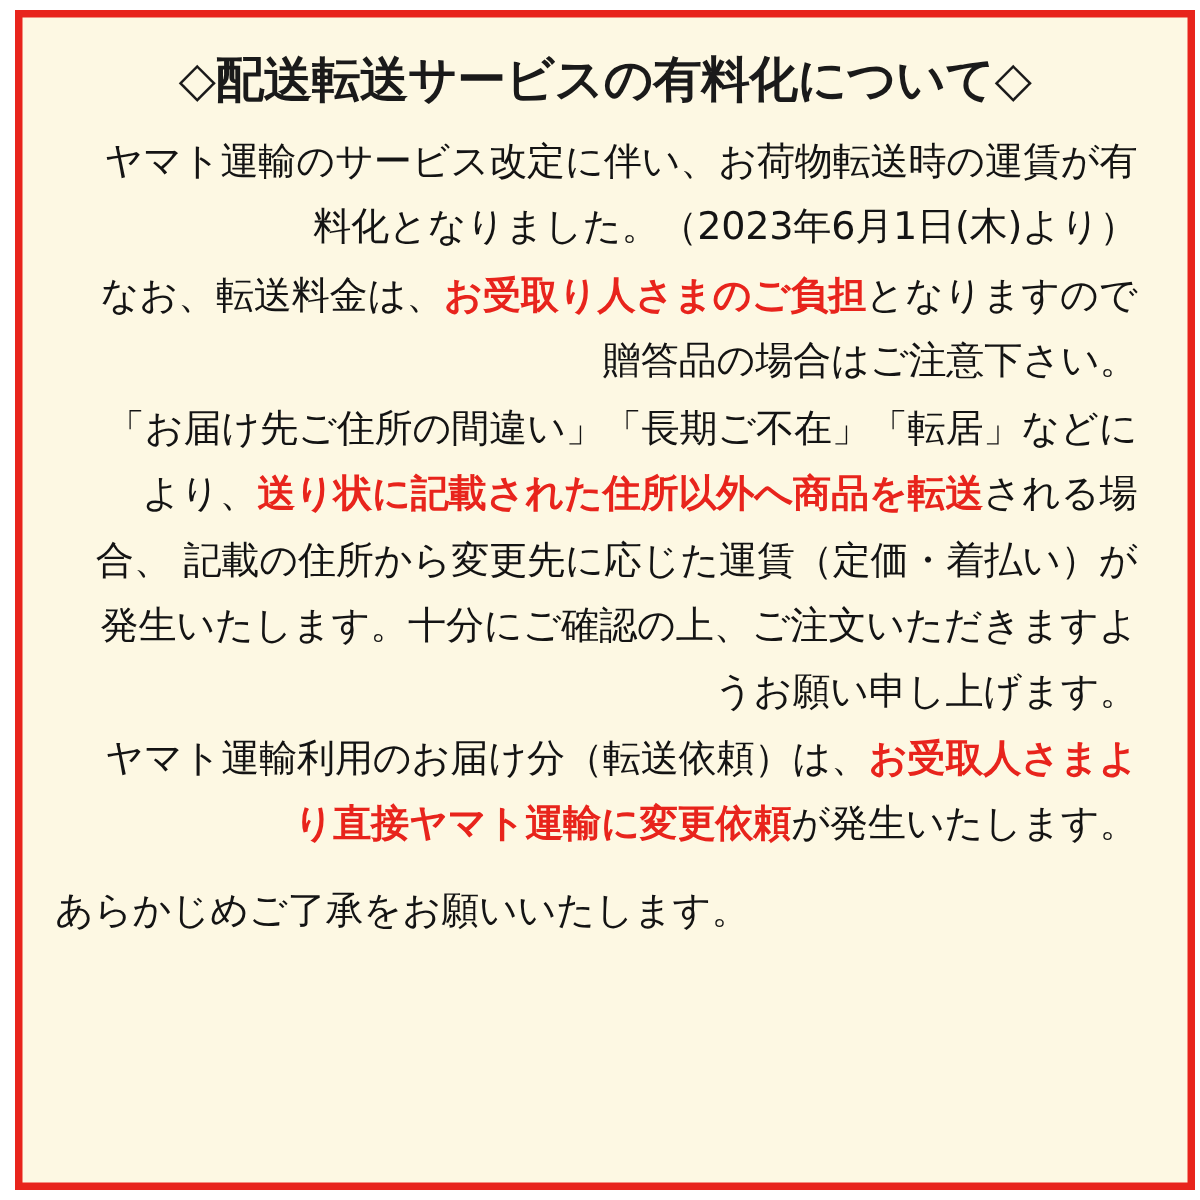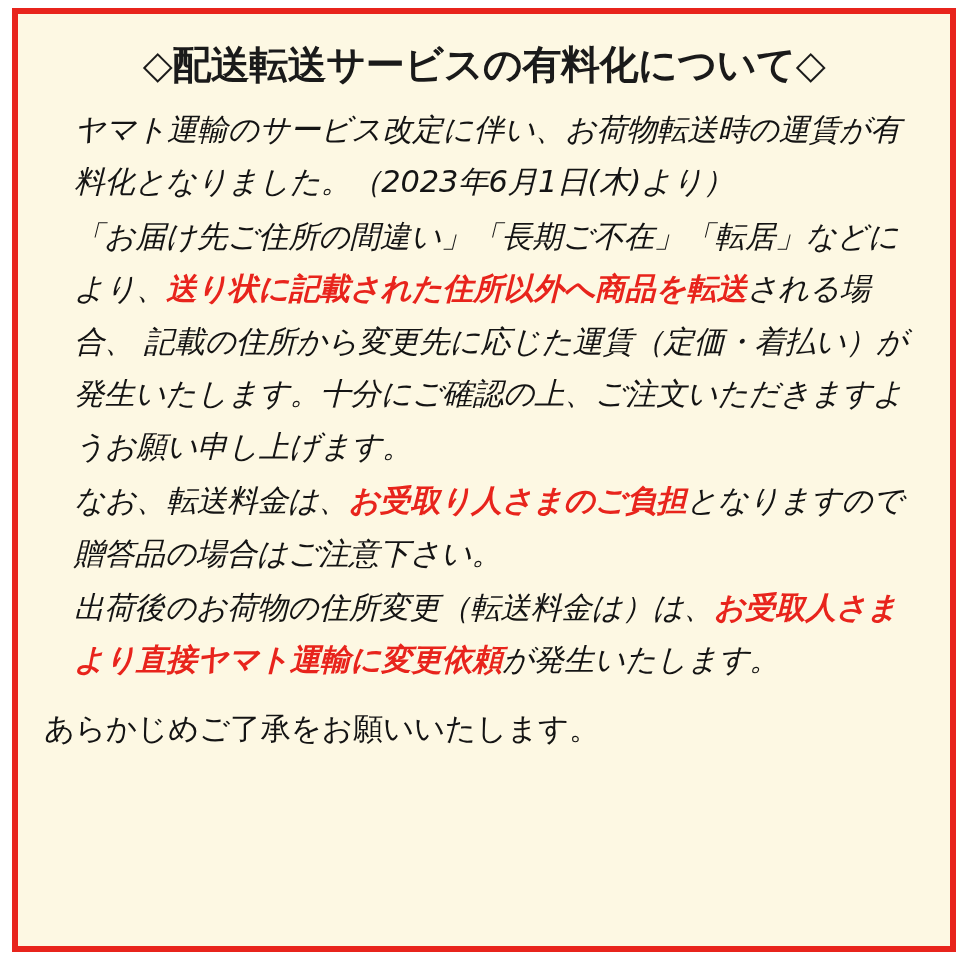--- a/index.html
+++ b/index.html
@@ -49,23 +49,22 @@
     width: 100%;
     box-sizing: border-box;
     padding: 4px 14px 0 14px;
     color: #141414;
     font-size: 30.5px;
     line-height: 1.72;
     letter-spacing: -0.2px;
   }
   .para {
     margin: 0 0 2px 16px;
-    text-align: left;
+    text-align: right;
     text-justify: inter-ideograph;
-    font-style: italic;
   }
   .hl {
     color: #e8241c;
     font-weight: bold;
   }
   .closing {
     width: 100%;
     box-sizing: border-box;
     text-align: left;
     color: #141414;
@@ -87,29 +86,29 @@
     <div class="title-line1">◇配送転送サービスの有料化について◇</div>
   </div>
 
   <div class="body-block">
 
     <p class="para">
       <span>ヤマト運輸のサービス改定に伴い、お荷物転送時の運賃が有料化となりました。（2023年6月1日(木)より）</span>
     </p>
 
     <p class="para">
+      <span>なお、転送料金は、</span><span class="hl">お受取り人さまのご負担</span><span>となりますので贈答品の場合はご注意下さい。</span>
+    </p>
+
+    <p class="para">
       <span>「お届け先ご住所の間違い」「長期ご不在」「転居」などにより、</span><span class="hl">送り状に記載された住所以外へ商品を転送</span><span>される場合、 記載の住所から変更先に応じた運賃（定価・着払い）が発生いたします。十分にご確認の上、ご注文いただきますようお願い申し上げます。</span>
     </p>
 
     <p class="para">
-      <span>なお、転送料金は、</span><span class="hl">お受取り人さまのご負担</span><span>となりますので贈答品の場合はご注意下さい。</span>
-    </p>
-
-    <p class="para">
-      <span>出荷後のお荷物の住所変更（転送料金は）は、</span><span class="hl">お受取人さまより直接ヤマト運輸に変更依頼</span><span>が発生いたします。</span>
+      <span>ヤマト運輸利用のお届け分（転送依頼）は、</span><span class="hl">お受取人さまより直接ヤマト運輸に変更依頼</span><span>が発生いたします。</span>
     </p>
 
   </div>
 
   <div class="closing">あらかじめご了承をお願いいたします。</div>
 
   <div class="spacer"></div>
 
 </div>
 

